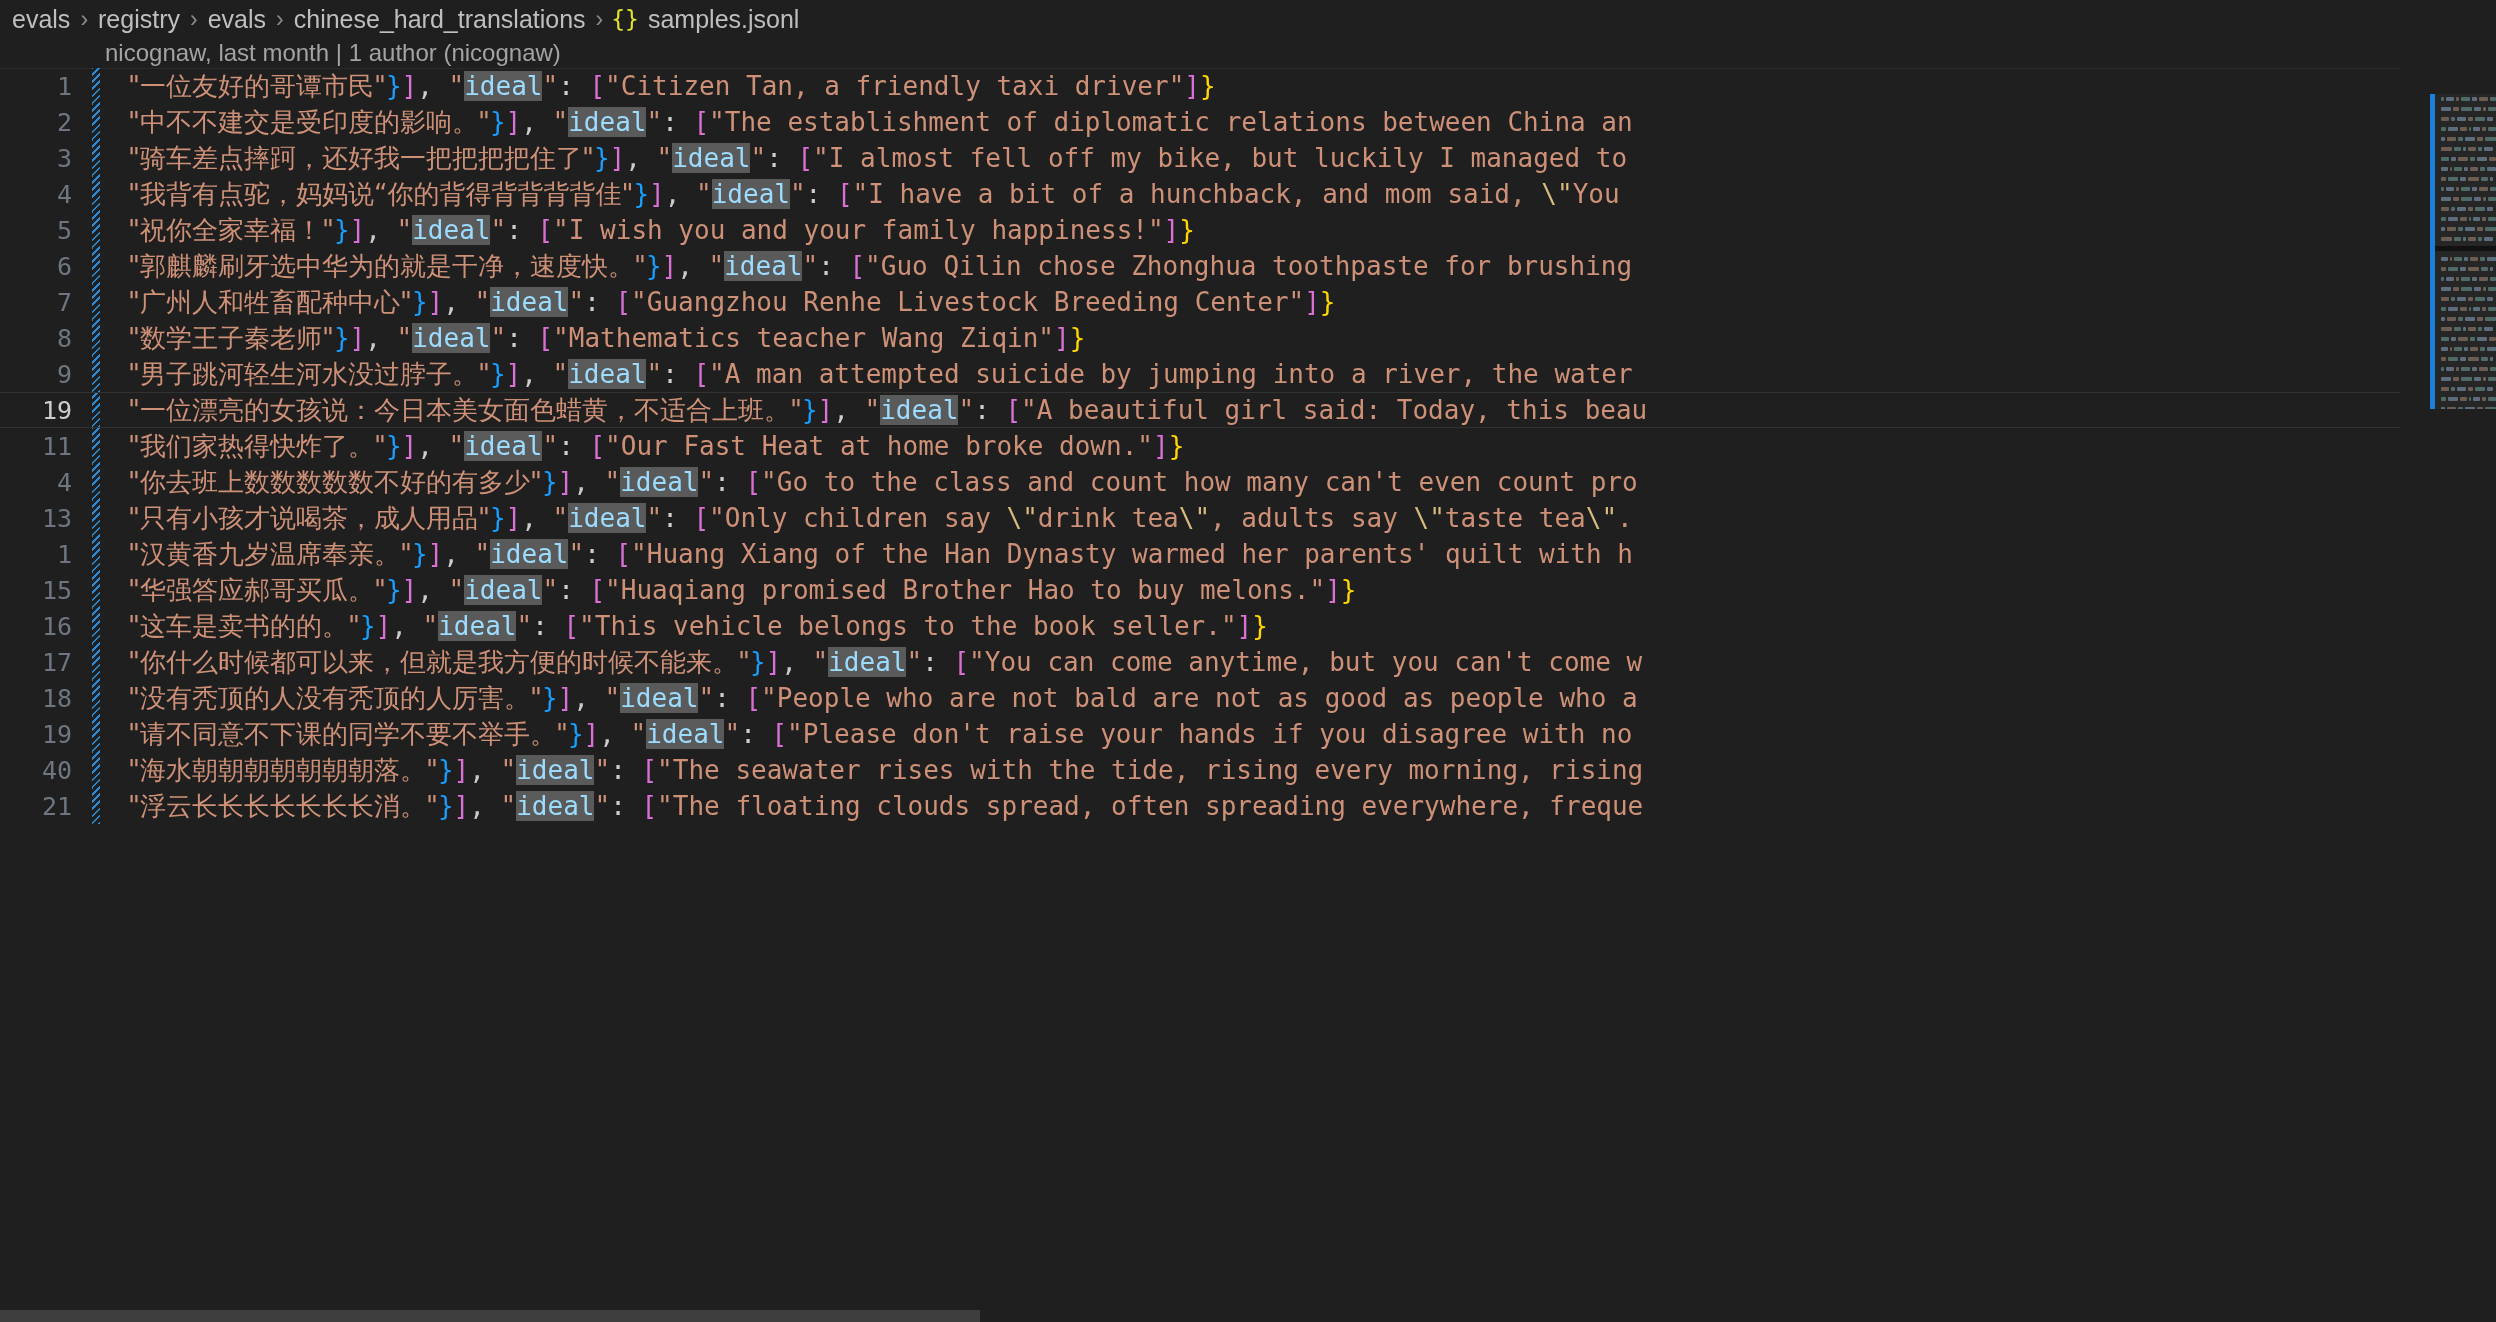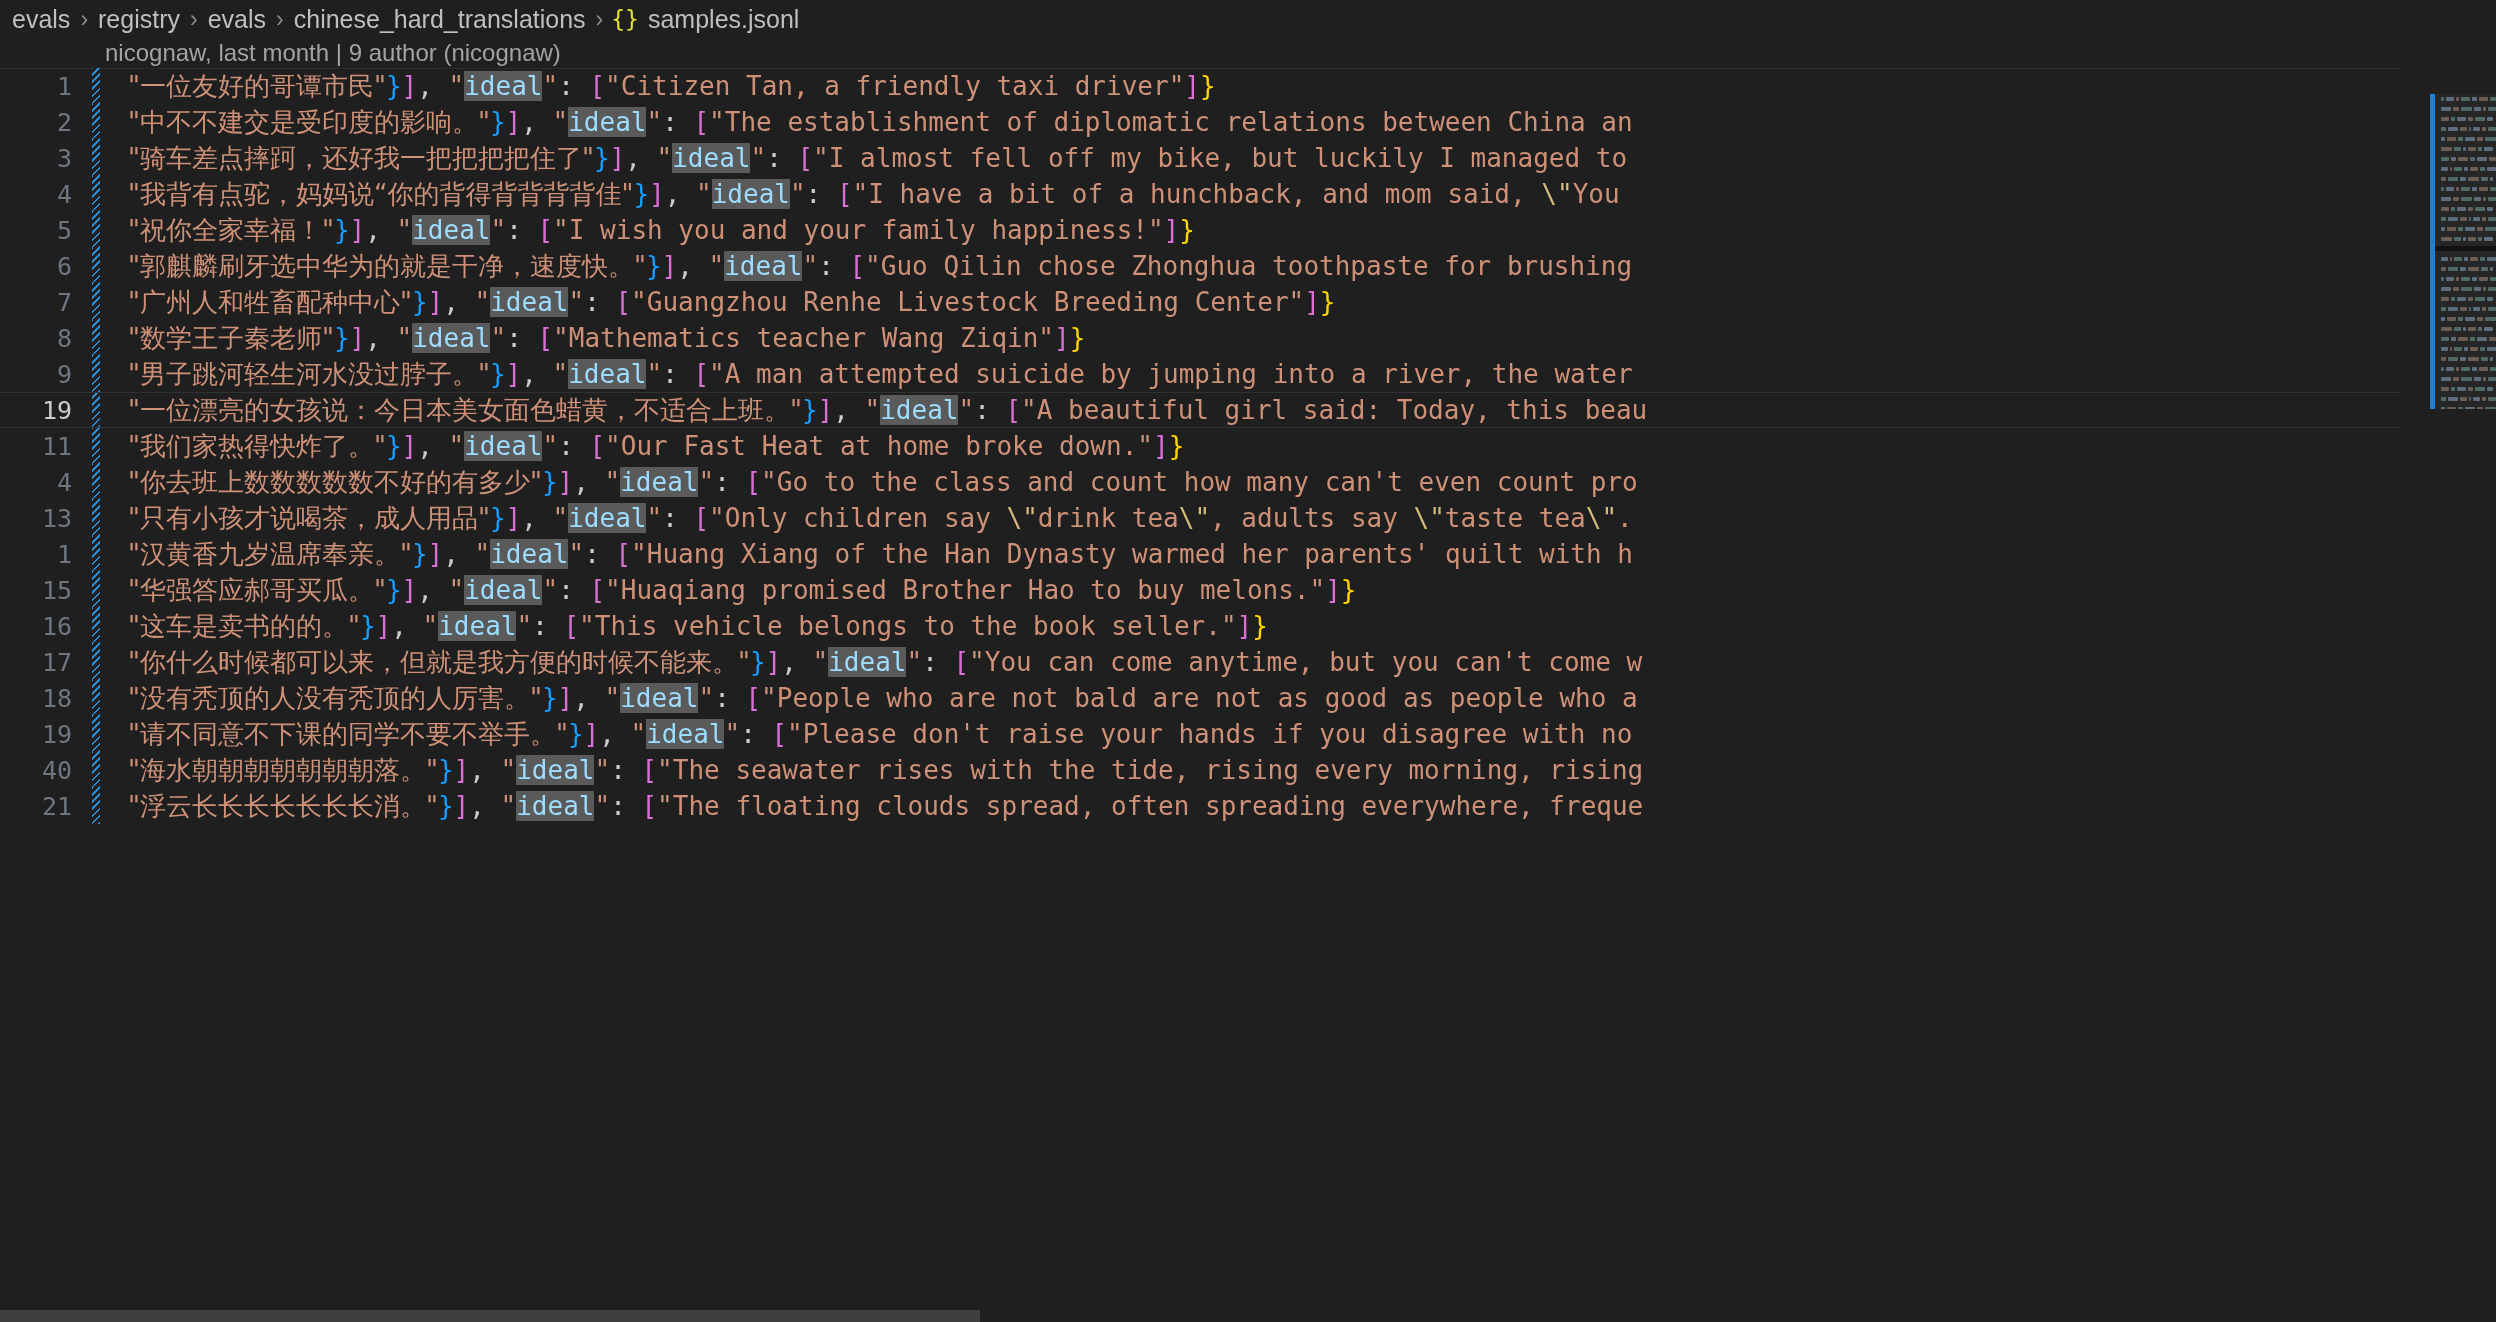--- a/index.html
+++ b/index.html
@@ -213,21 +213,21 @@
   <span class="sep">›</span>
   <span class="crumb">evals</span>
   <span class="sep">›</span>
   <span class="crumb">chinese_hard_translations</span>
   <span class="sep">›</span>
   <span class="json-icon">{}</span>
   <span class="crumb">samples.jsonl</span>
 </div>
 
 <div id="blame-row">
-  <span>nicognaw, last month | 9 author (nicognaw)</span>
+  <span>nicognaw, last month | 1 author (nicognaw)</span>
 </div>
 
 <div id="editor">
   <div id="top-divider"></div>
 
   <div id="code-lines">
       <div class="code-line">
         <div class="ln">1</div>
         <div class="gutter-diff"></div>
         <div class="code-text"><span class="s cjk">"一位友好的哥谭市民"</span><span class="bb">}</span><span class="pb">]</span><span class="pun">,&nbsp;</span><span class="s">"</span><span class="key find">ideal</span><span class="s">"</span><span class="pun">:&nbsp;</span><span class="pb">[</span><span class="s">"Citizen Tan, a friendly taxi driver"</span><span class="pb">]</span><span class="yb">}</span></div>

